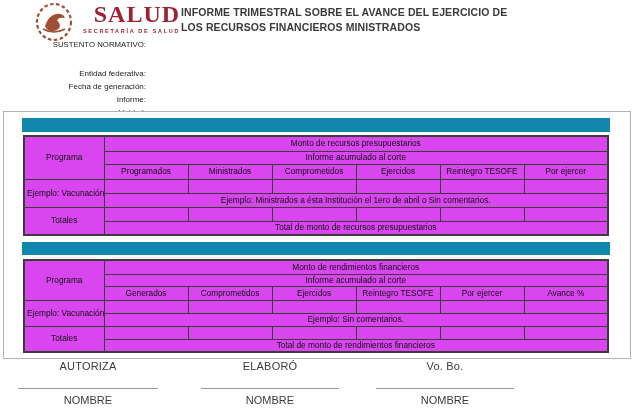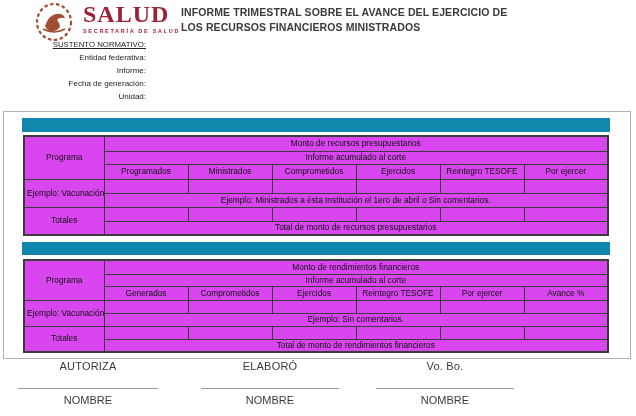--- a/index.html
+++ b/index.html
@@ -8,34 +8,34 @@
     font-family:"Liberation Sans",sans-serif;color:#1c1c1c;overflow:hidden;
   }
   .abs{position:absolute;}
 
   
   .logo-block{left:33px;top:2px;display:flex;align-items:flex-start;}
   .eagle{width:46px;height:40px;margin-right:4px;}
   .brand-text{display:flex;flex-direction:column;}
   .wordmark{
     font-family:"Liberation Serif",serif;font-weight:bold;font-size:24px;
-    line-height:24px;color:#9d2235;letter-spacing:1px;
+    line-height:24px;color:#9d2235;letter-spacing:1px;text-align:right;
   }
   .brand-sub{
     font-size:5.5px;font-weight:bold;letter-spacing:1.7px;color:#9d2235;margin-top:2px;
   }
   .page-title{
     left:165px;top:5px;width:330px;font-size:10.5px;font-weight:bold;
     color:#3a3a3a;line-height:15px;letter-spacing:.1px;padding-left:16px;
   }
 
   
   .meta{left:0;top:38px;width:146px;text-align:right;font-size:8px;color:#222;}
   .meta div{line-height:13px;}
-  .meta .first{margin-bottom:0;font-size:7.8px;text-decoration:underline;}
+  .meta .first{margin-bottom:16px;font-size:7.8px;}
 
   
   .frame{left:3px;top:111px;width:626px;height:246px;border:1px solid #b3b3b3;background:#fff;}
   .accent-bar{position:absolute;left:18px;width:588px;background:#1287ae;}
   .bar1{top:6px;height:14px;}
   .bar2{top:130px;height:13px;}
 
   
   table.grid{
     position:absolute;left:19px;width:586px;border-collapse:collapse;table-layout:fixed;
@@ -76,22 +76,22 @@
 </div>
 
 <div class="abs page-title">
   <div>INFORME TRIMESTRAL SOBRE EL AVANCE DEL EJERCICIO DE</div>
   <div>LOS RECURSOS FINANCIEROS MINISTRADOS</div>
 </div>
 
 <div class="abs meta">
   <div class="first">SUSTENTO NORMATIVO:</div>
   <div>Entidad federativa:</div>
+  <div>Fecha de generación:</div>
   <div>Informe:</div>
-  <div>Fecha de generación:</div>
   <div>Unidad:</div>
 </div>
 
 <div class="abs frame">
 
   <div class="accent-bar bar1"></div>
 
   <table class="grid t1">
     <colgroup>
       <col style="width:80px">

